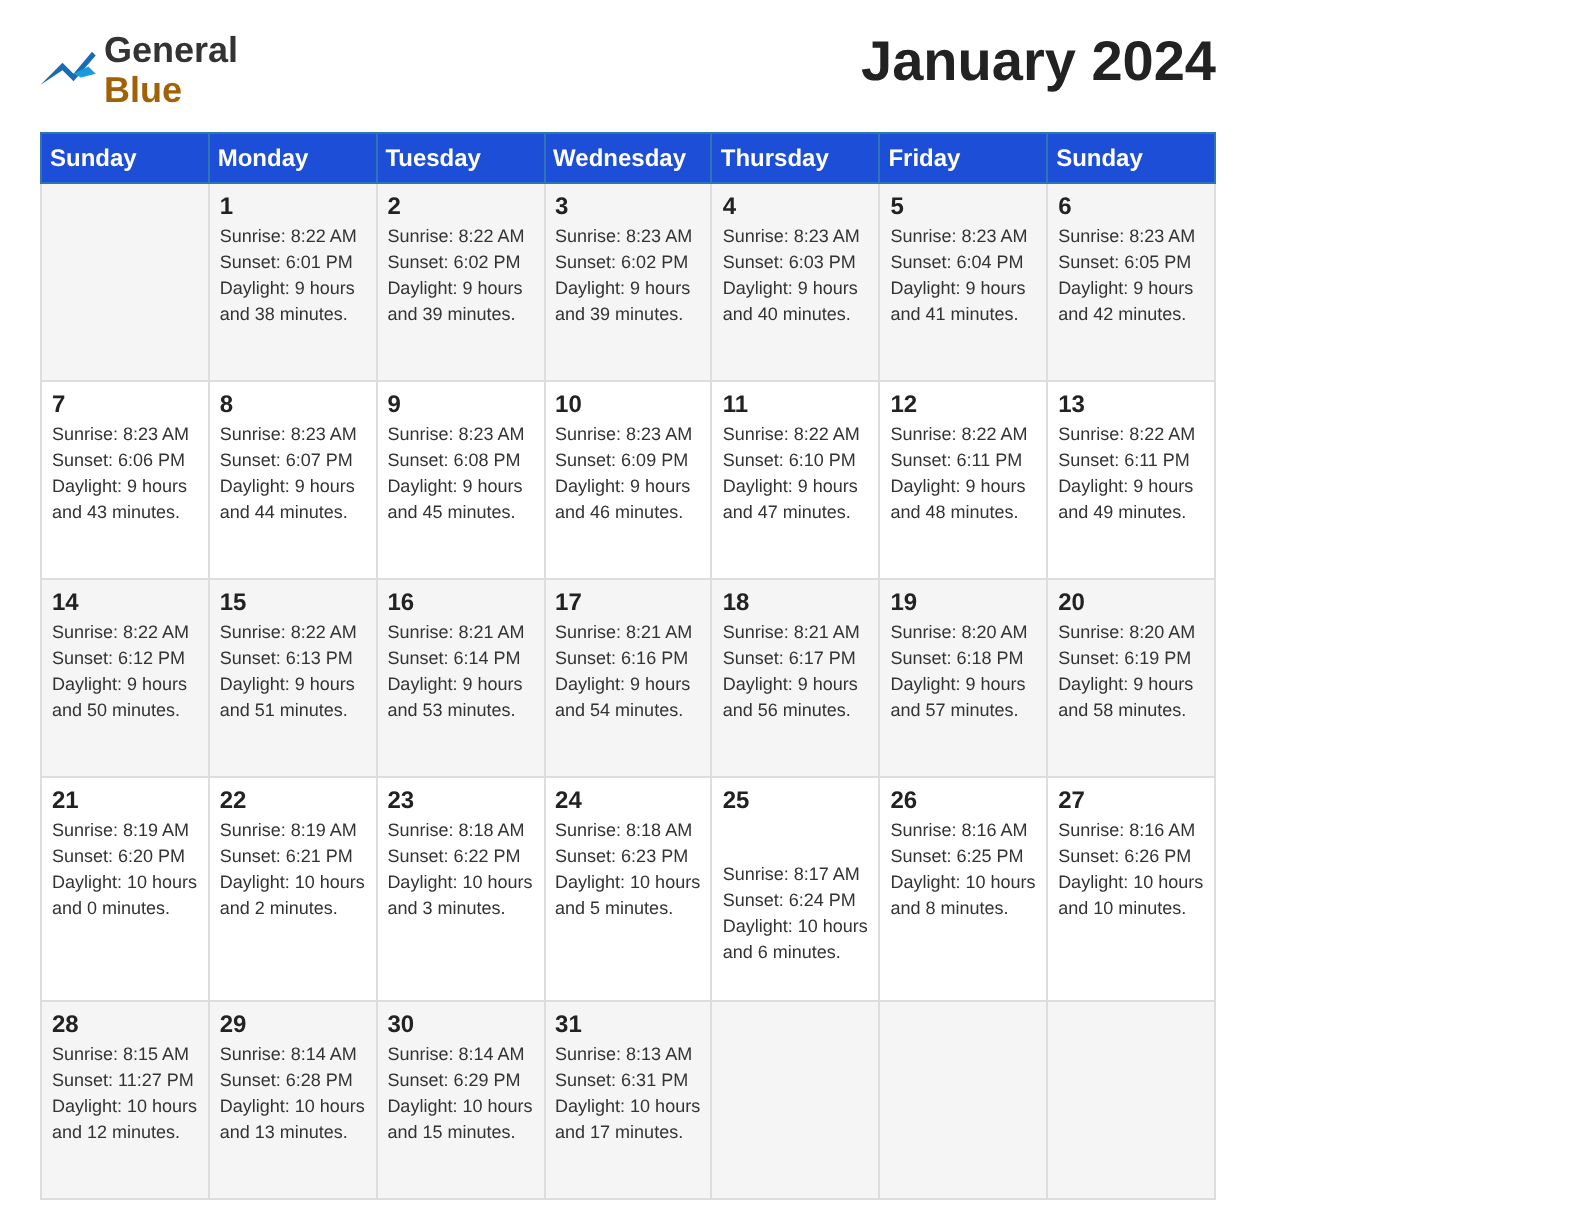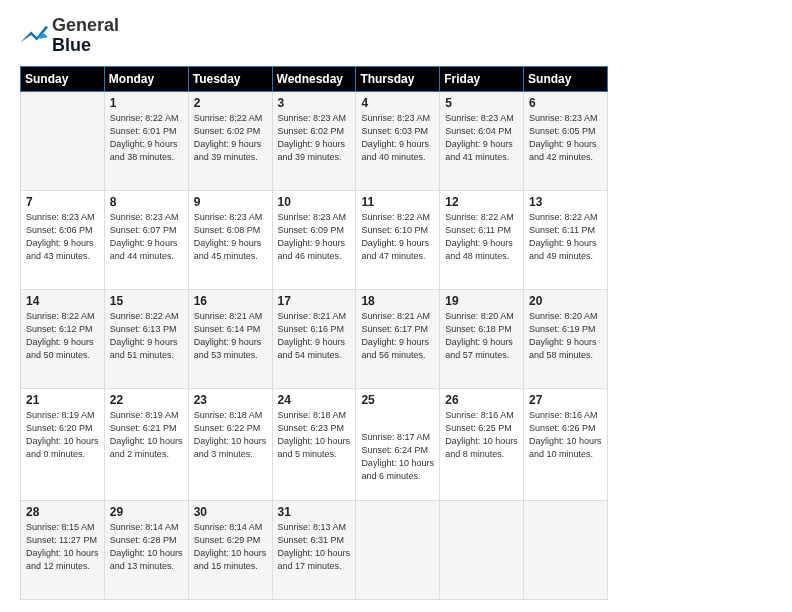--- a/index.html
+++ b/index.html
@@ -27,21 +27,21 @@
       display: flex;
       align-items: center;
       gap: 4px;
     }
     .logo-text {
       font-size: 18px;
       font-weight: bold;
       line-height: 1.1;
     }
     .logo-text .general { color: #333; }
-    .logo-text .blue { color: #0f172a; }
+    .logo-text .blue { color: #a16207; }
     .logo-bird {
       width: 28px;
       height: 24px;
     }
     .title-block {
       text-align: right;
     }
     .title-block h1 {
       font-size: 28px;
       font-weight: bold;
@@ -54,21 +54,21 @@
       margin-top: 2px;
     }
     .calendar {
       flex: 1;
       border: 1px solid #ccc;
       border-collapse: collapse;
       width: 100%;
       table-layout: fixed;
     }
     .calendar th {
-      background-color: #000000;
+      background-color: #1d4ed8;
       color: #fff;
       font-size: 12px;
       font-weight: bold;
       padding: 5px 4px;
       text-align: left;
       border: 1px solid #2e75b6;
     }
     .calendar td {
       vertical-align: top;
       border: 1px solid #ddd;
@@ -108,20 +108,21 @@
       <svg class="logo-bird" viewBox="0 0 30 26" xmlns="http://www.w3.org/2000/svg">
         <polygon points="0,20 12,8 18,14 28,2 30,4 18,18 12,12" fill="#1a6bb5"></polygon>
         <polygon points="18,14 26,10 30,14 22,16" fill="#1a9bdb"></polygon>
       </svg>
       <div class="logo-text">
         <div class="general">General</div>
         <div class="blue">Blue</div>
       </div>
     </div>
     <div class="title-block">
+      <h1>January 2024</h1>
     </div>
   </div>
 
   <table class="calendar">
     <thead>
       <tr>
         <th>Sunday</th>
         <th>Monday</th>
         <th>Tuesday</th>
         <th>Wednesday</th>

